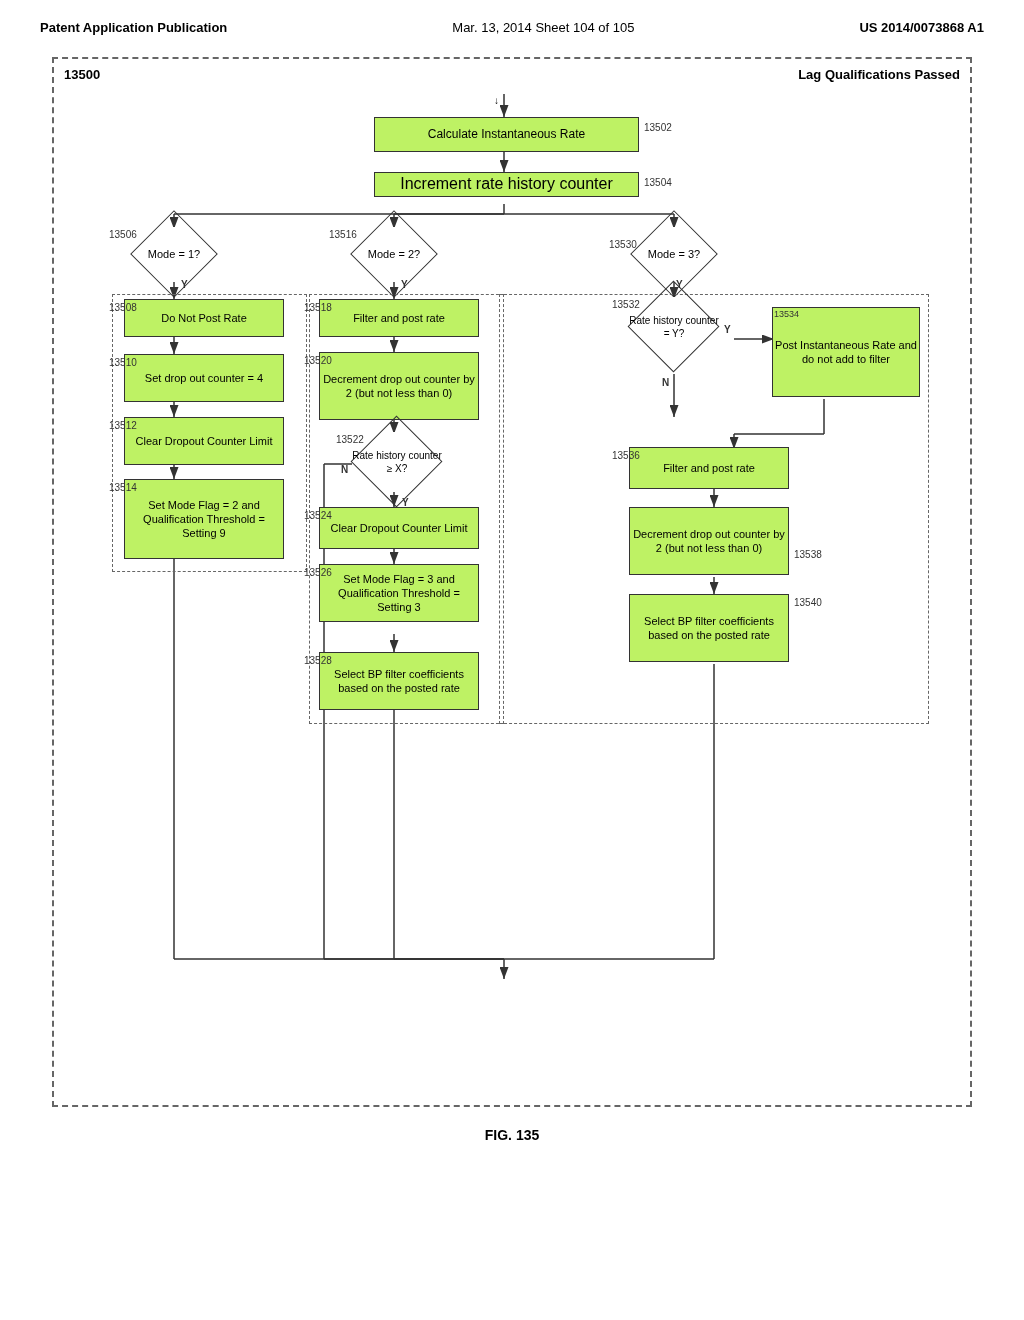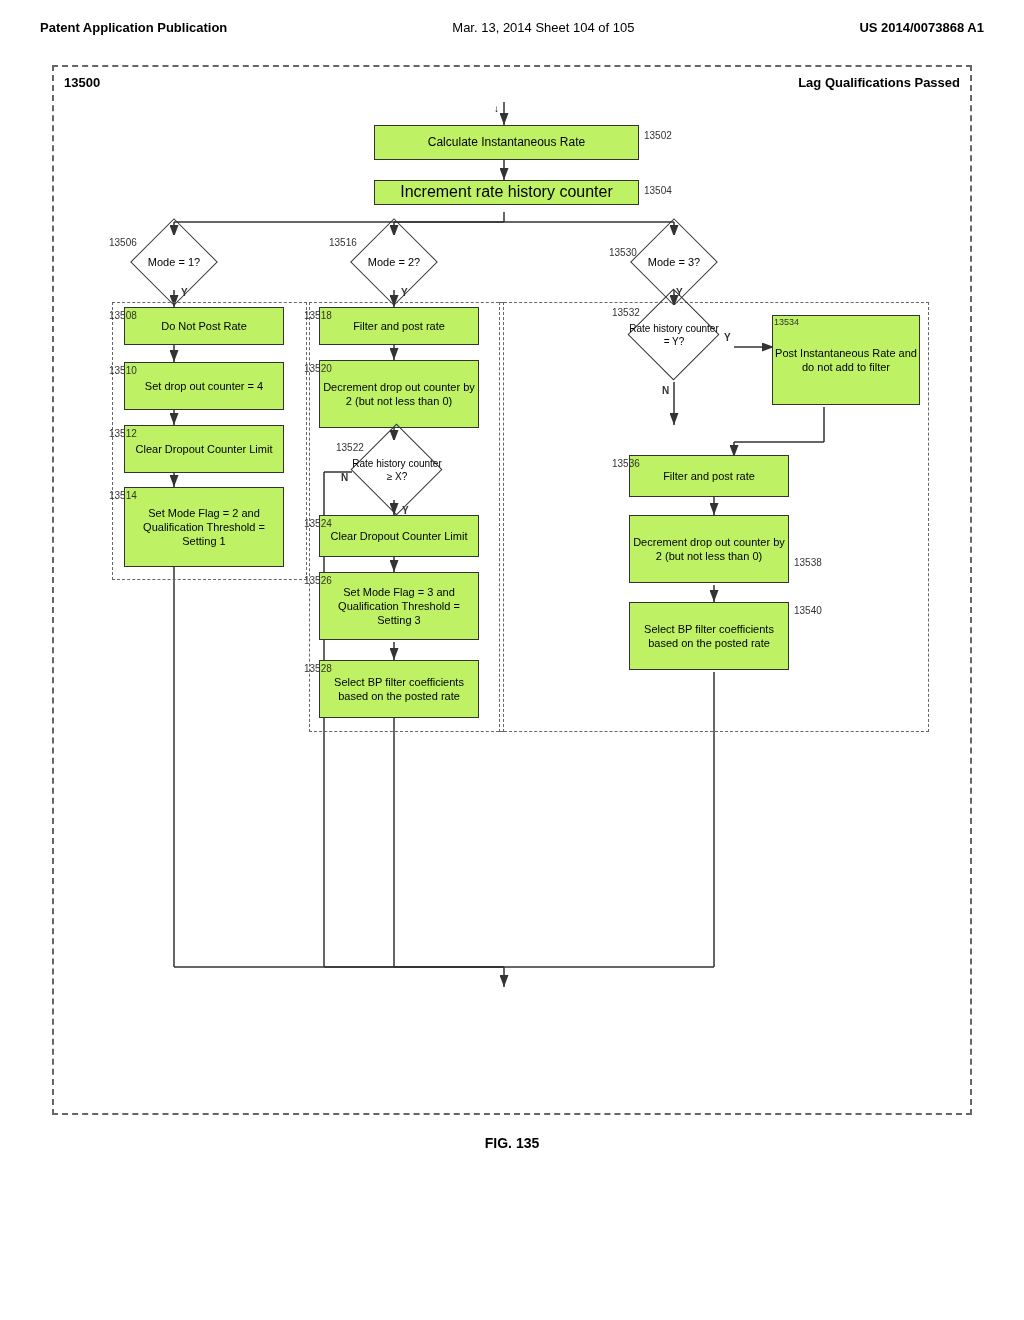--- a/index.html
+++ b/index.html
@@ -13,21 +13,21 @@
     .page {
       width: 1024px;
       min-height: 1320px;
       background: #fff;
       padding: 20px 40px;
     }
     .header {
       display: flex;
       justify-content: space-between;
       align-items: center;
-      margin-bottom: 30px;
+      margin-bottom: 22px;
       font-size: 13px;
     }
     .header-left { font-weight: bold; }
     .header-right { font-weight: bold; }
     .diagram-container {
       border: 2px dashed #666;
       position: relative;
       margin: 0 auto;
       width: 920px;
       min-height: 1050px;
@@ -249,21 +249,21 @@
       <span>Set drop out counter = 4</span>
     </div>
     <span class="node-label" style="left:55px;top:298px;">13510</span>
 
     <div class="flow-box" style="left:70px;top:358px;width:160px;height:48px;">
       <span>Clear Dropout Counter Limit</span>
     </div>
     <span class="node-label" style="left:55px;top:361px;">13512</span>
 
     <div class="flow-box" style="left:70px;top:420px;width:160px;height:80px;">
-      <span>Set Mode Flag = 2 and  Qualification Threshold = Setting 1</span>
+      <span>Set Mode Flag = 2 and  Qualification Threshold = Setting 9</span>
     </div>
     <span class="node-label" style="left:55px;top:423px;">13514</span>
 
     <div class="dashed-region" style="left:255px;top:235px;width:195px;height:430px;"></div>
 
     <div class="flow-box" style="left:265px;top:240px;width:160px;height:38px;">
       <span>Filter and post rate</span>
     </div>
     <span class="node-label" style="left:250px;top:243px;">13518</span>
 
@@ -281,21 +281,21 @@
     <span class="node-label" style="left:282px;top:375px;">13522</span>
 
     <span class="arrow-label" style="left:287px;top:405px;">N</span>
     <span class="arrow-label" style="left:348px;top:438px;">Y</span>
 
     <div class="flow-box" style="left:265px;top:448px;width:160px;height:42px;">
       <span>Clear Dropout Counter Limit</span>
     </div>
     <span class="node-label" style="left:250px;top:451px;">13524</span>
 
-    <div class="flow-box" style="left:265px;top:505px;width:160px;height:68px;">
+    <div class="flow-box" style="left:265px;top:505px;width:160px;height:58px;">
       <span>Set Mode Flag = 3 and Qualification Threshold = Setting 3</span>
     </div>
     <span class="node-label" style="left:250px;top:508px;">13526</span>
 
     <div class="flow-box" style="left:265px;top:593px;width:160px;height:58px;">
       <span>Select BP filter coefficients based on the posted rate</span>
     </div>
     <span class="node-label" style="left:250px;top:596px;">13528</span>
 
     <div class="dashed-region" style="left:445px;top:235px;width:430px;height:430px;"></div>

